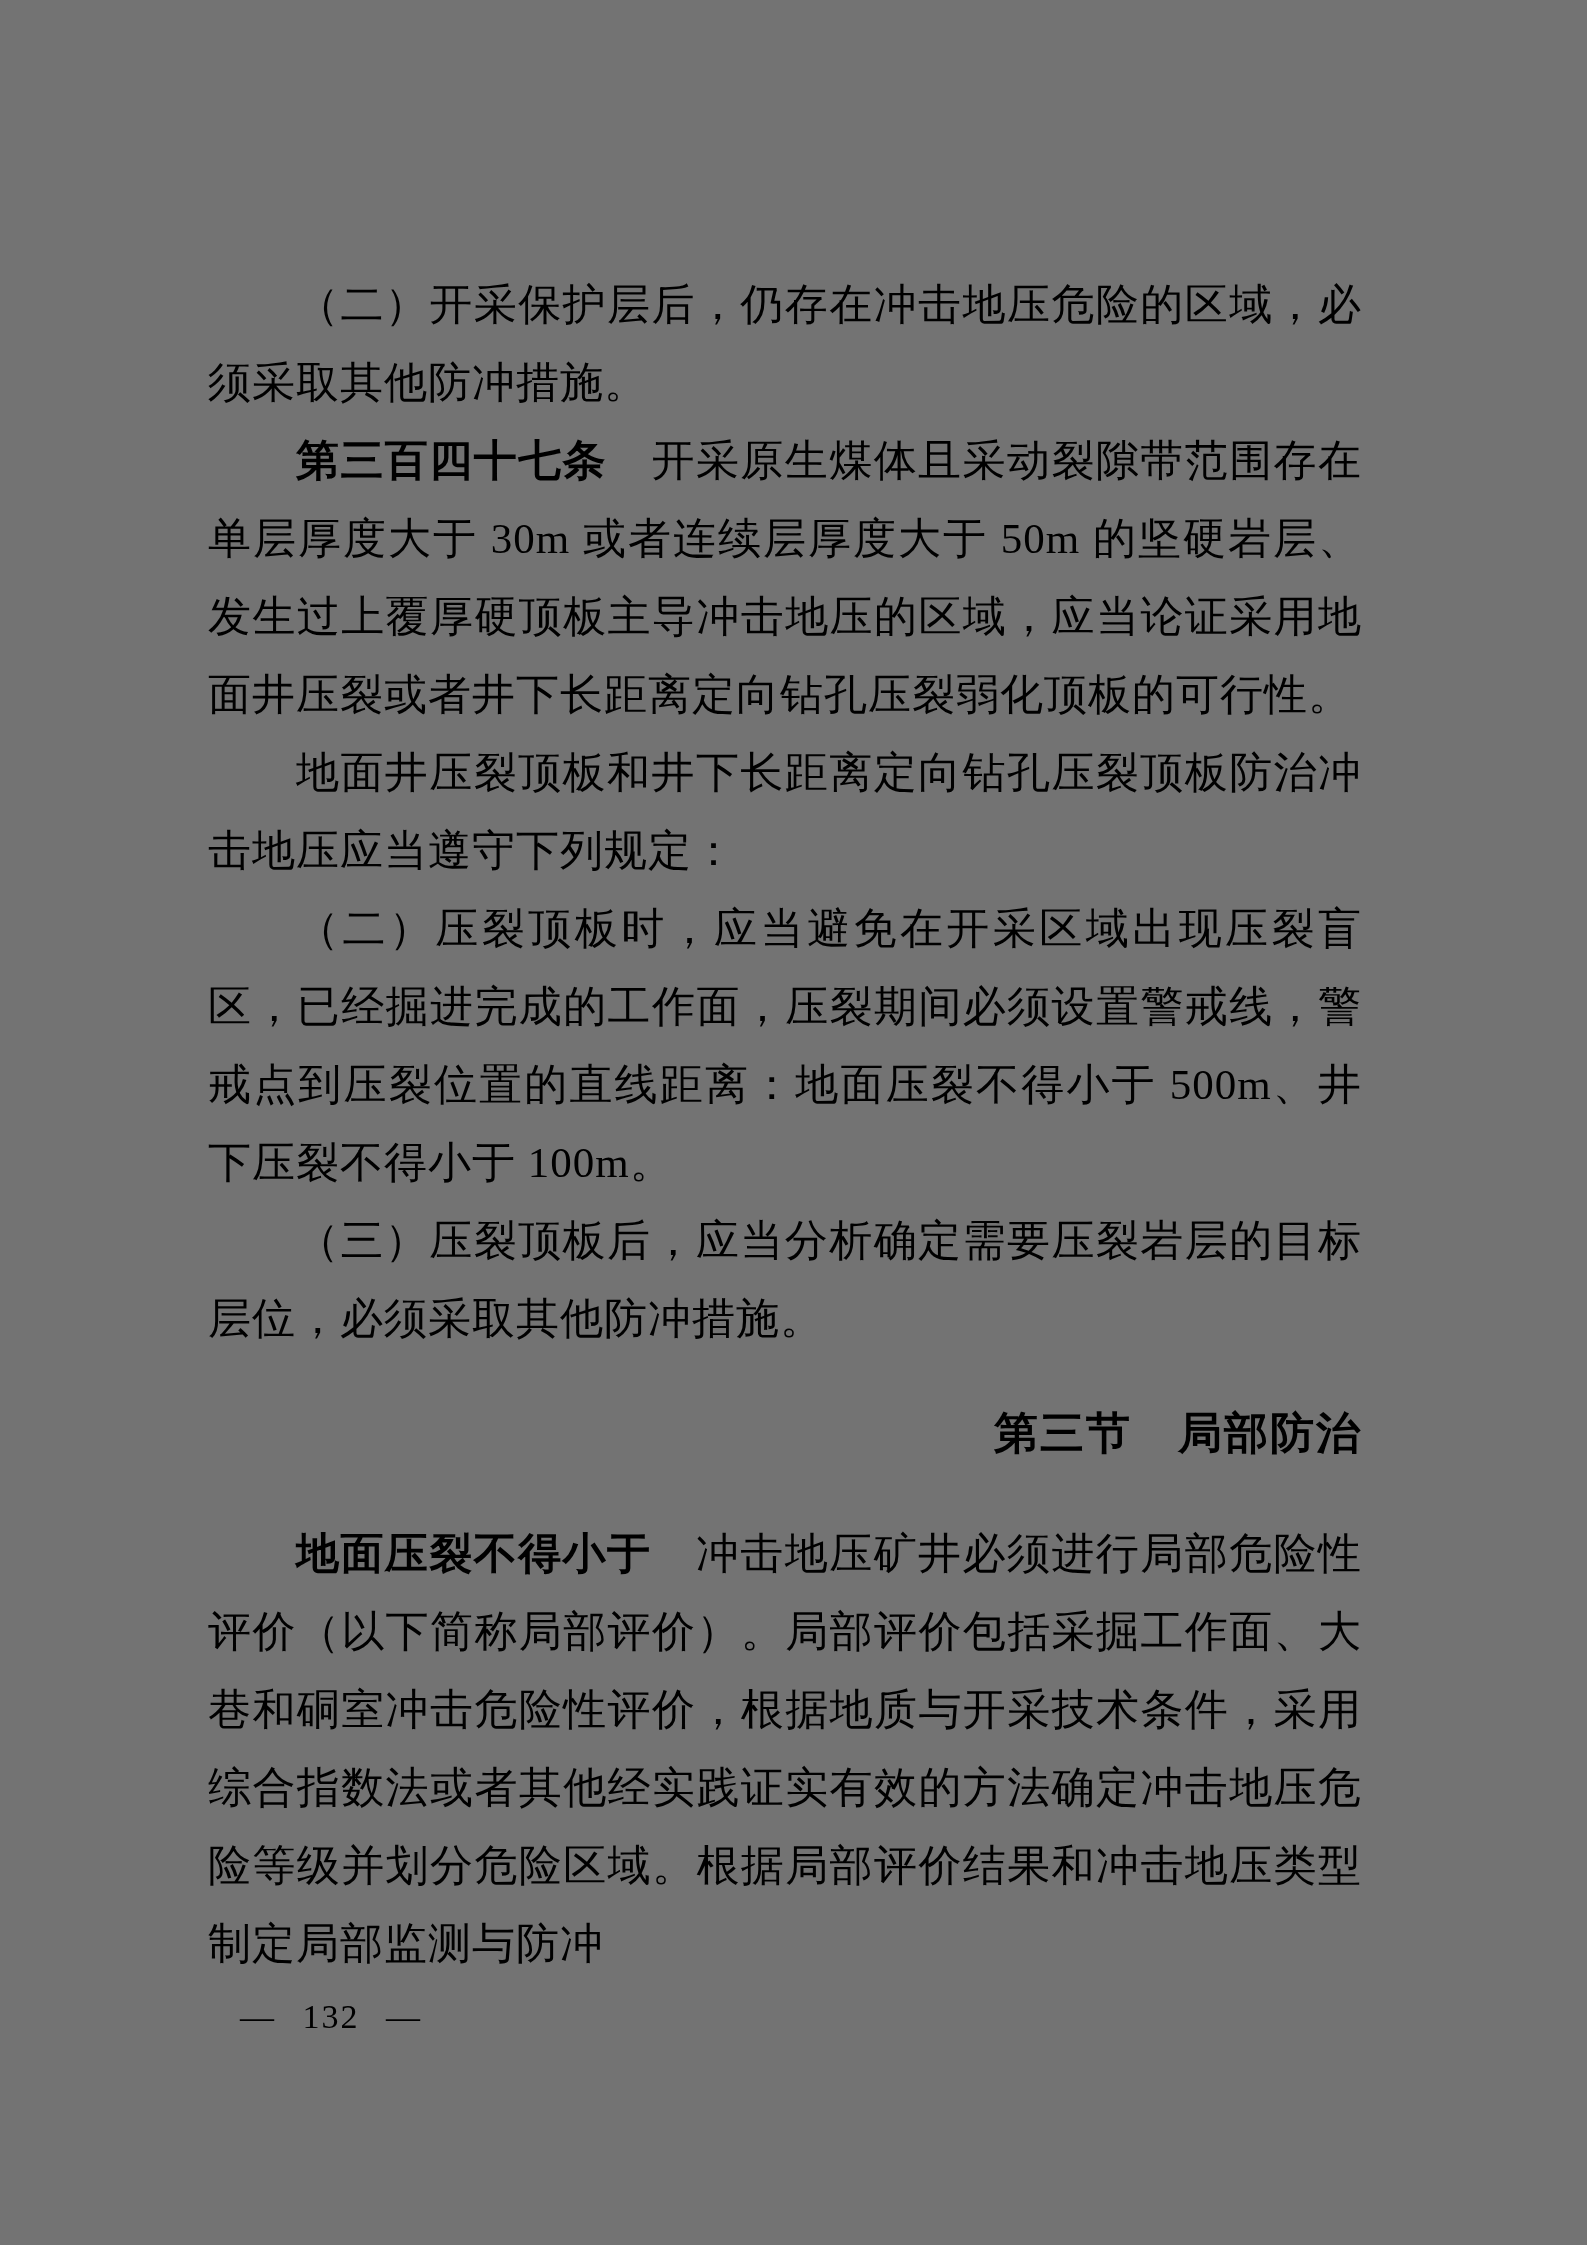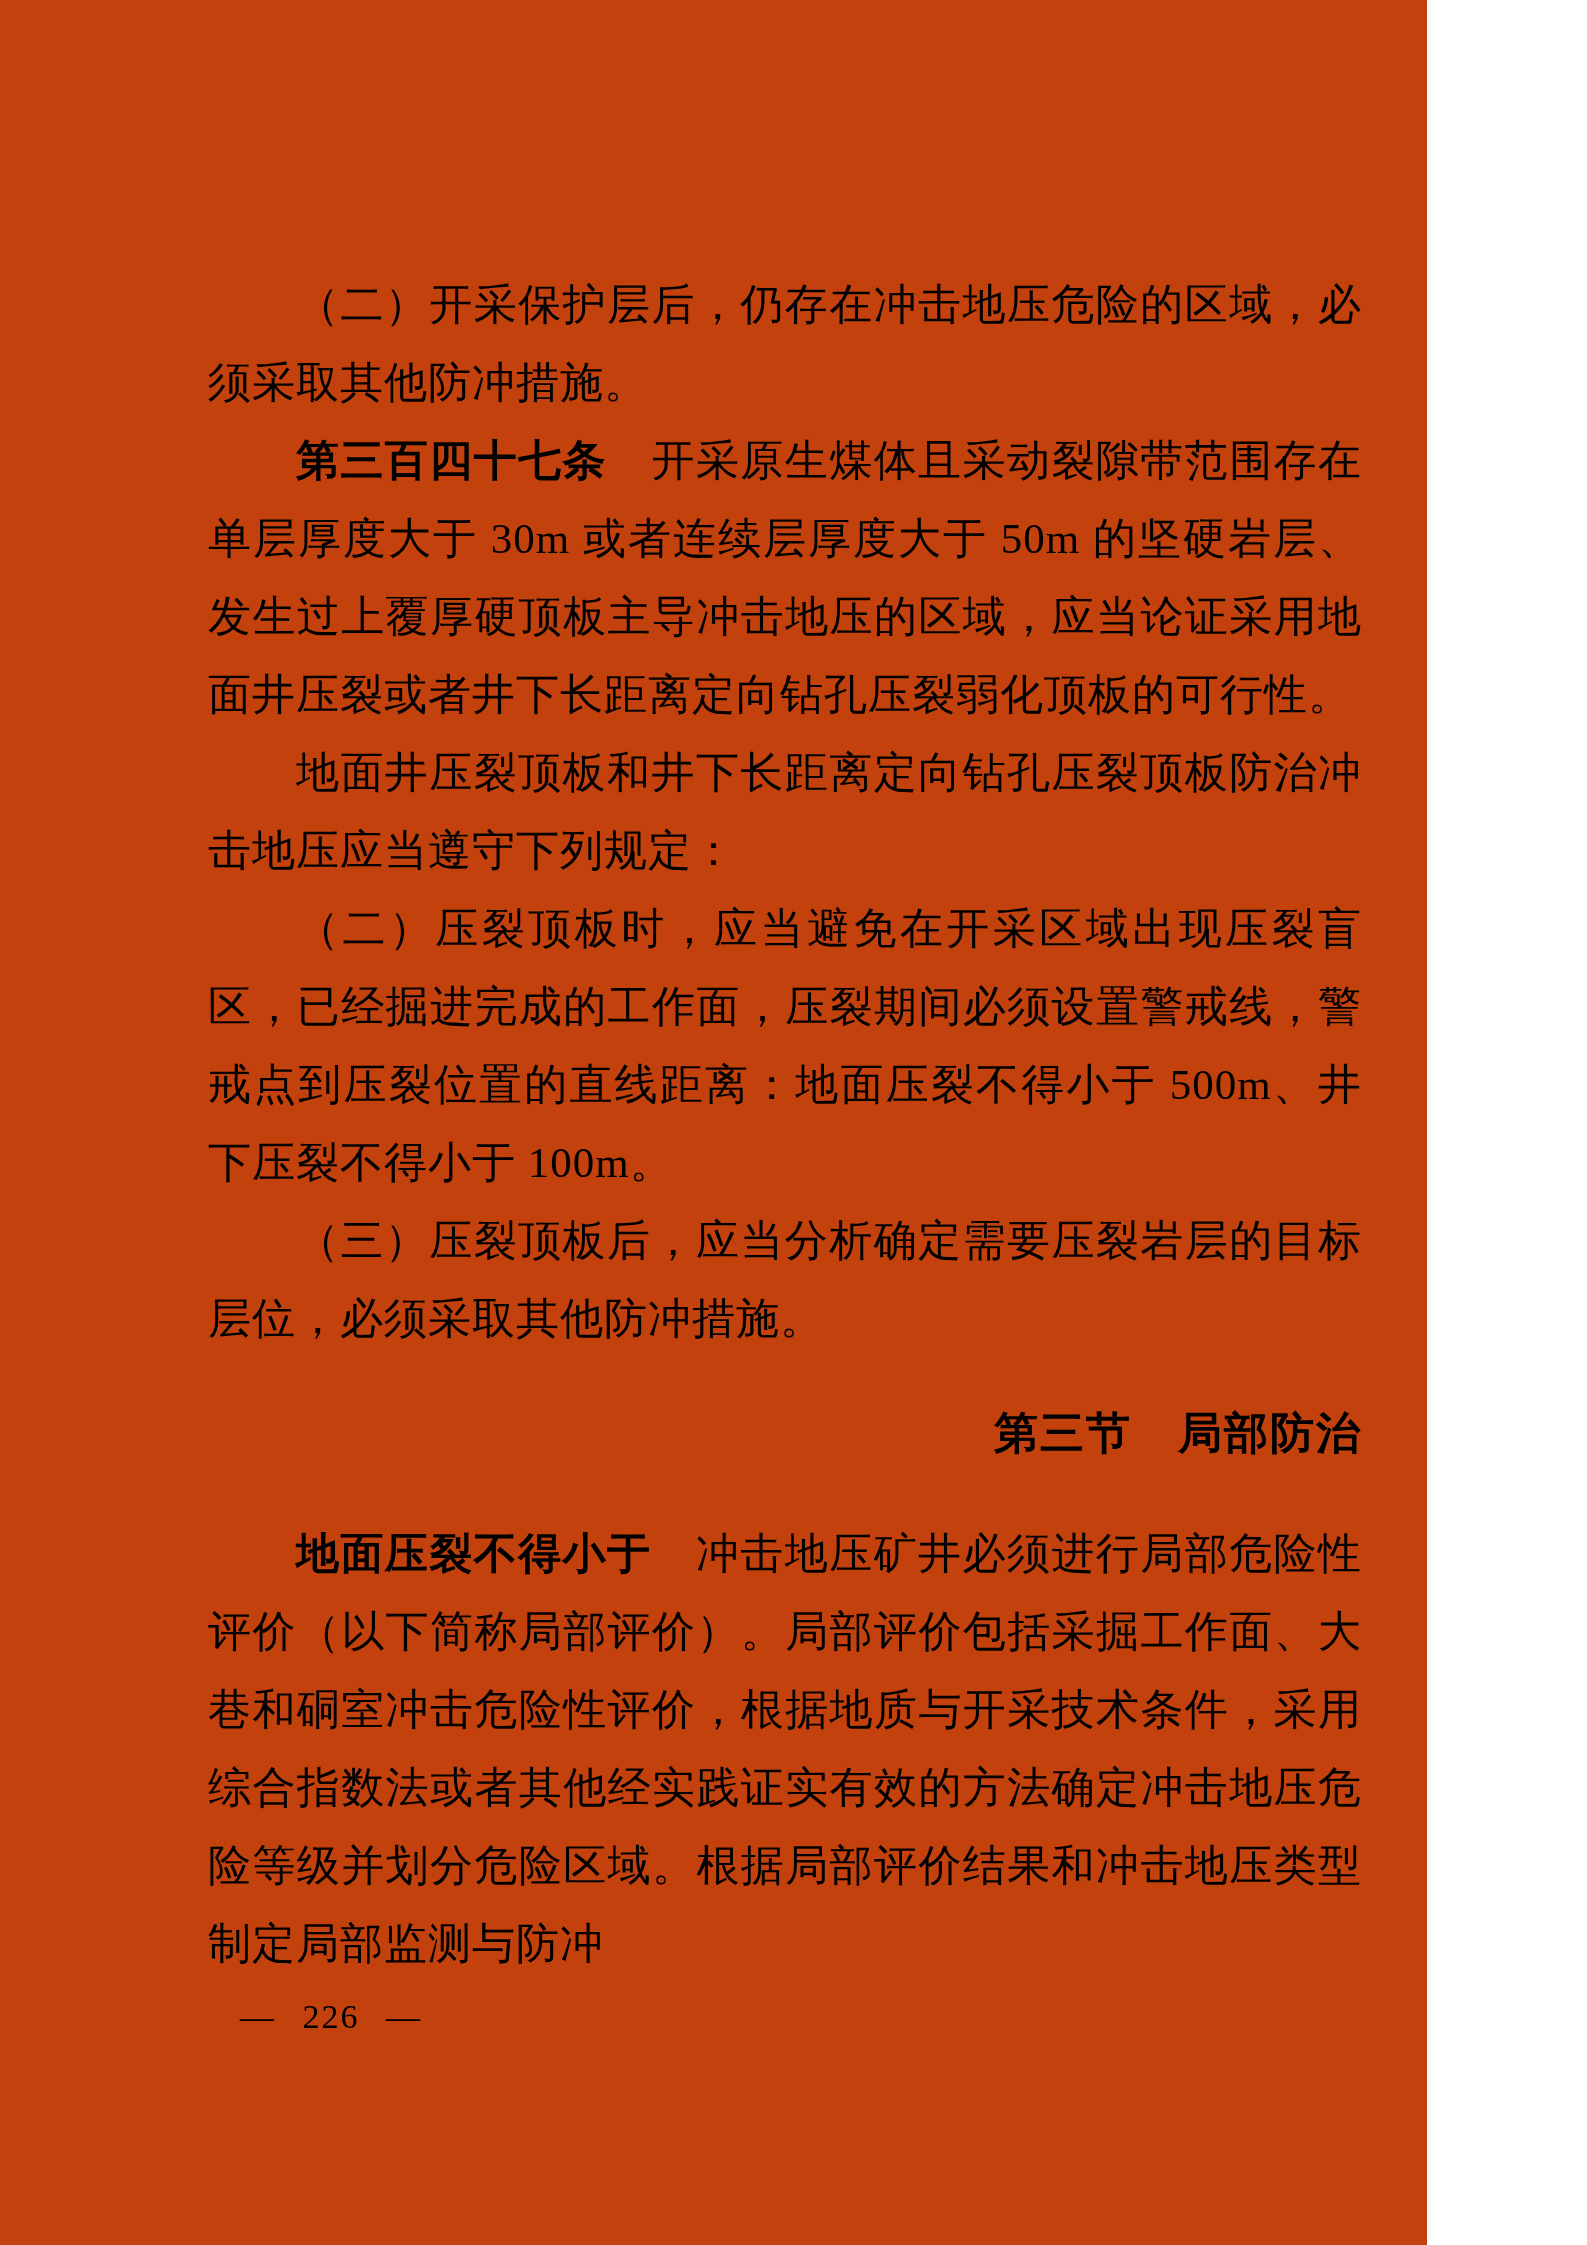--- a/index.html
+++ b/index.html
@@ -2,23 +2,23 @@
 <html lang="zh"><head>
 <meta charset="utf-8">
 <style>
   html, body {
     margin: 0;
     padding: 0;
     background: #ffffff;
   }
   .page {
     position: relative;
-    width: 1427px;
+    width: 1587px;
     height: 2245px;
-    background: #c2410c;
+    background: #737373;
     color: #000000;
     font-family: "Liberation Serif", "DejaVu Serif", serif;
     overflow: hidden;
   }
   .content {
     position: absolute;
     left: 208px;
     top: 266px;
     width: 1154px;
   }
@@ -68,14 +68,14 @@
     <p class="para"><span>（二）压裂顶板时，应当避免在开采区域出现压裂盲区，已经掘进完成的工作面，压裂期间必须设置警戒线，警戒点到压裂位置的直线距离：地面压裂不得小于 500m、井下压裂不得小于 100m。</span></p>
 
     <p class="para"><span>（三）压裂顶板后，应当分析确定需要压裂岩层的目标层位，必须采取其他防冲措施。</span></p>
 
     <h2 class="section-heading">第三节　局部防治</h2>
 
     <p class="para"><span class="term">地面压裂不得小于</span><span>　冲击地压矿井必须进行局部危险性评价（以下简称局部评价）。局部评价包括采掘工作面、大巷和硐室冲击危险性评价，根据地质与开采技术条件，采用综合指数法或者其他经实践证实有效的方法确定冲击地压危险等级并划分危险区域。根据局部评价结果和冲击地压类型制定局部监测与防冲</span></p>
 
   </div>
 
-  <div class="page-number">— 226 —</div>
+  <div class="page-number">— 132 —</div>
 </div>
 
 </body></html>

